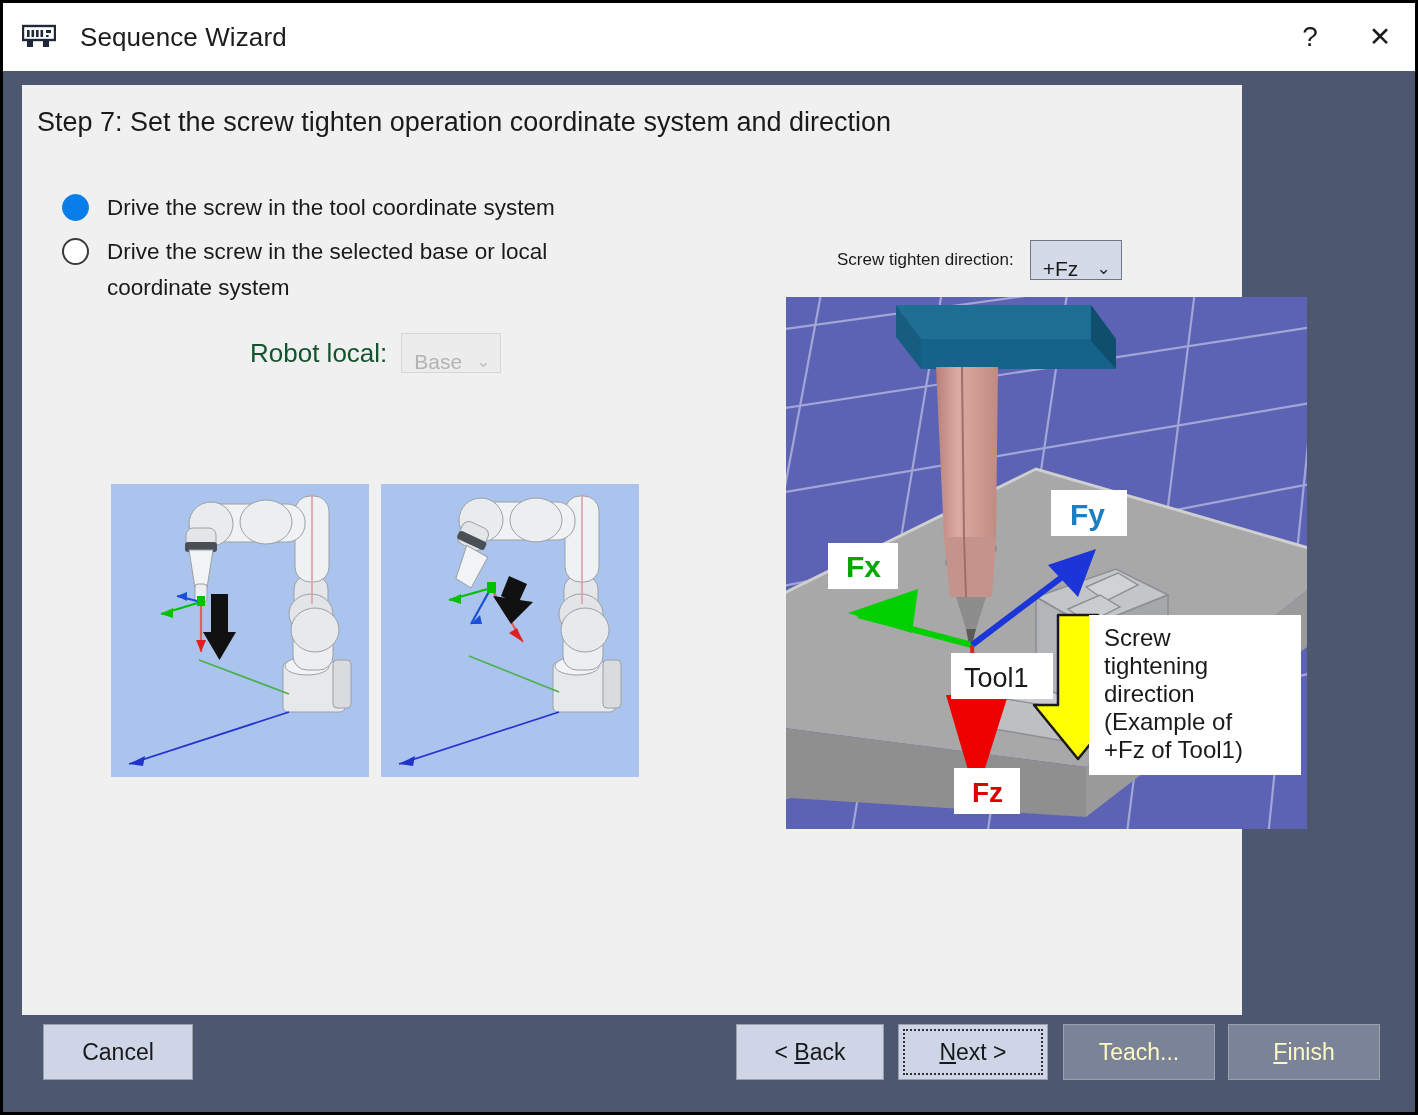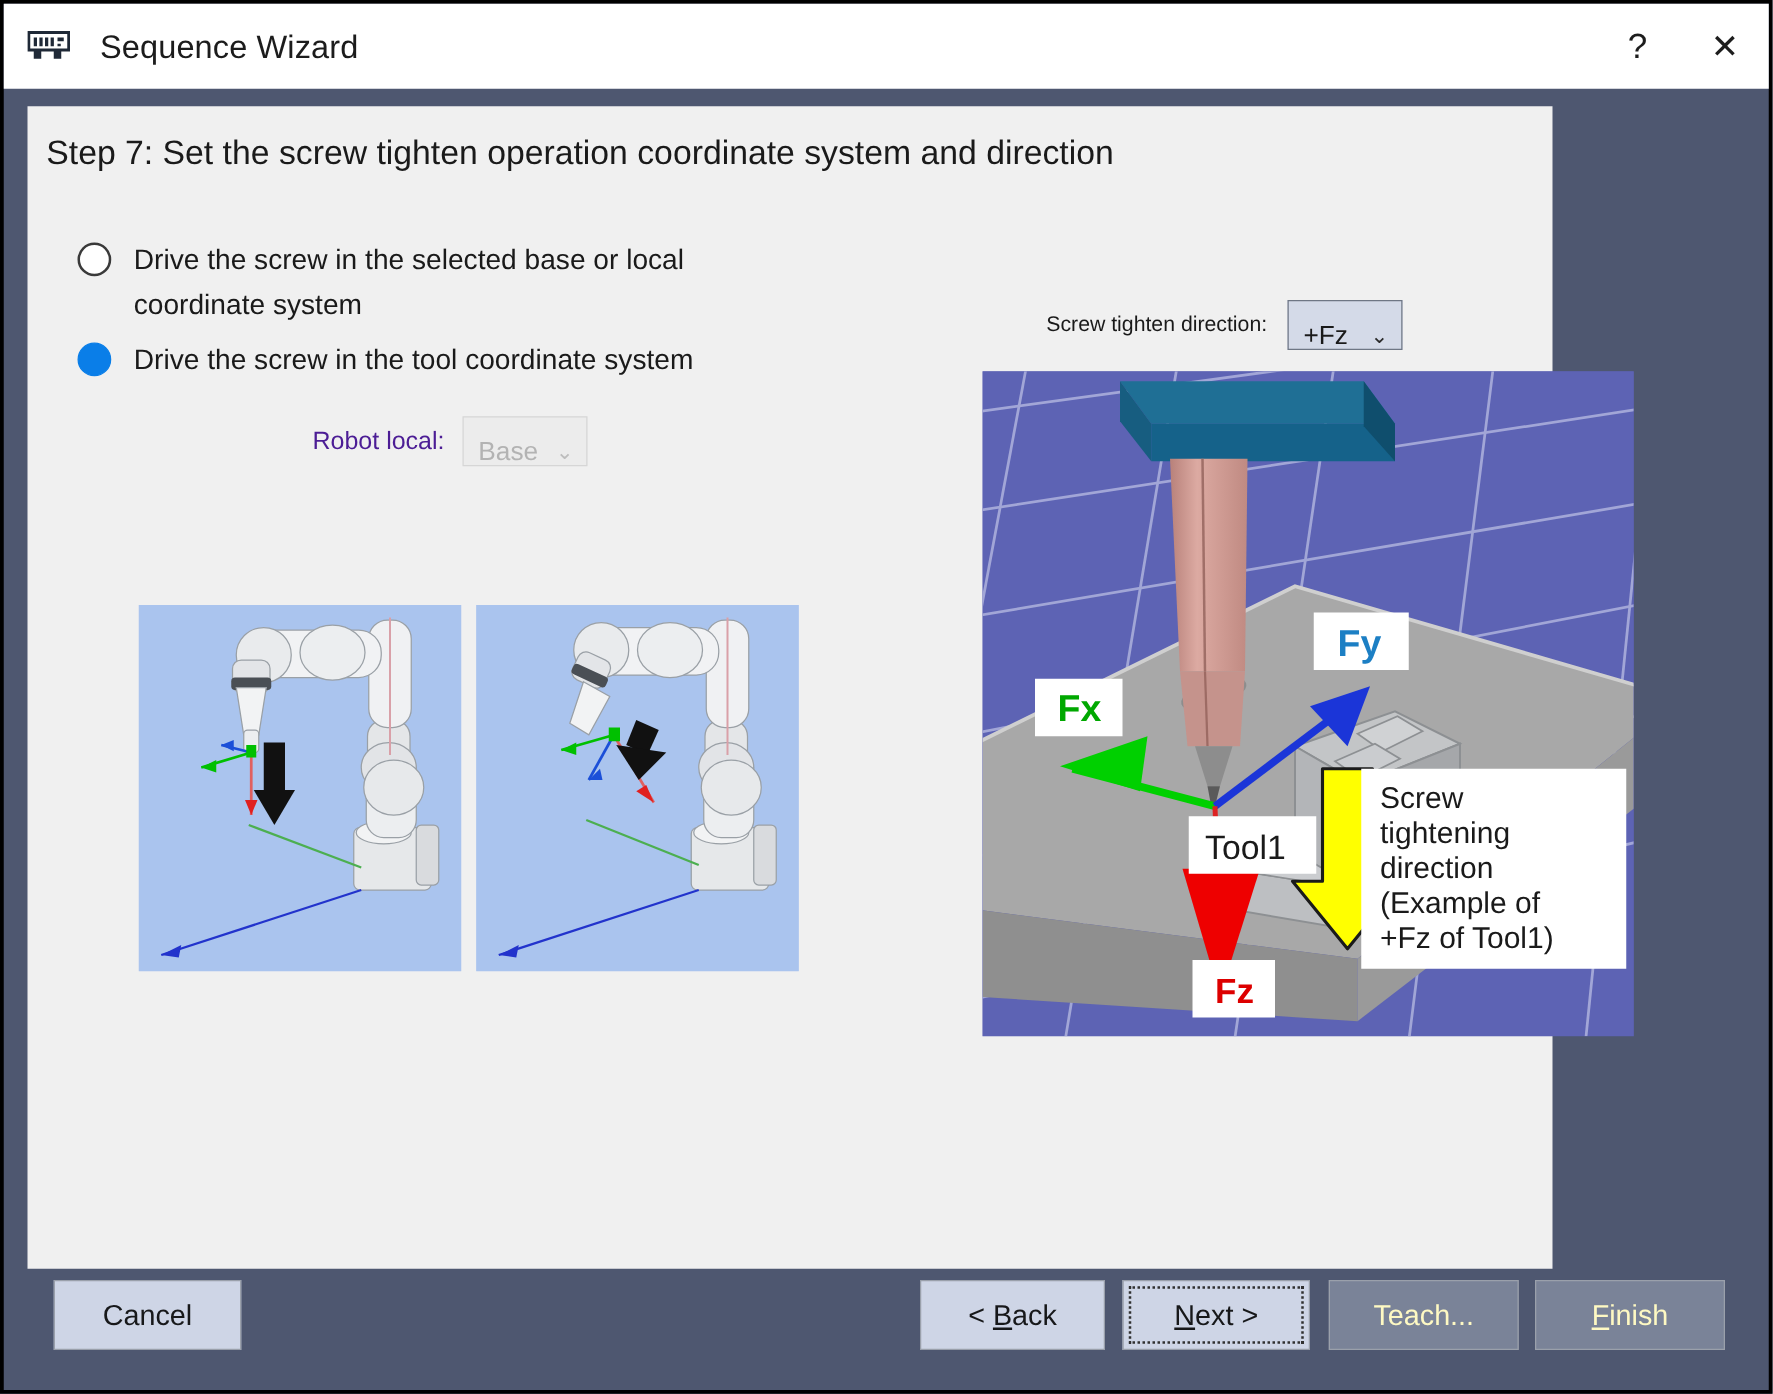--- a/index.html
+++ b/index.html
@@ -131,22 +131,22 @@
 
   
   .robot-local-row {
     position: absolute;
     left: 228px;
     top: 248px;
     display: flex;
     align-items: center;
   }
   .robot-local-label {
-    font-size: 20px;
-    color: #4c1d95;
+    font-size: 26px;
+    color: #14532d;
     margin-right: 14px;
   }
   .combo {
     box-sizing: border-box;
     display: flex;
     align-items: center;
     justify-content: space-between;
     padding: 17px 10px 0 12px;
     height: 40px;
     min-width: 92px;
@@ -278,26 +278,26 @@
   </div>
 
   <div class="body-area">
 
     <div class="content-panel">
 
       <div class="step-title">Step 7: Set the screw tighten operation coordinate system and direction</div>
 
       <div class="radio-group">
         <div class="radio-row">
+          <span class="radio-mark on"></span>
+          <span class="radio-label">Drive the screw in the tool coordinate system</span>
+        </div>
+        <div class="radio-row">
           <span class="radio-mark off"></span>
           <span class="radio-label">Drive the screw in the selected base or local coordinate system</span>
-        </div>
-        <div class="radio-row">
-          <span class="radio-mark on"></span>
-          <span class="radio-label">Drive the screw in the tool coordinate system</span>
         </div>
       </div>
 
       <div class="robot-local-row">
         <span class="robot-local-label">Robot local:</span>
         <div class="combo disabled">
           <span>Base</span>
           <span class="chev">⌄</span>
         </div>
       </div>

